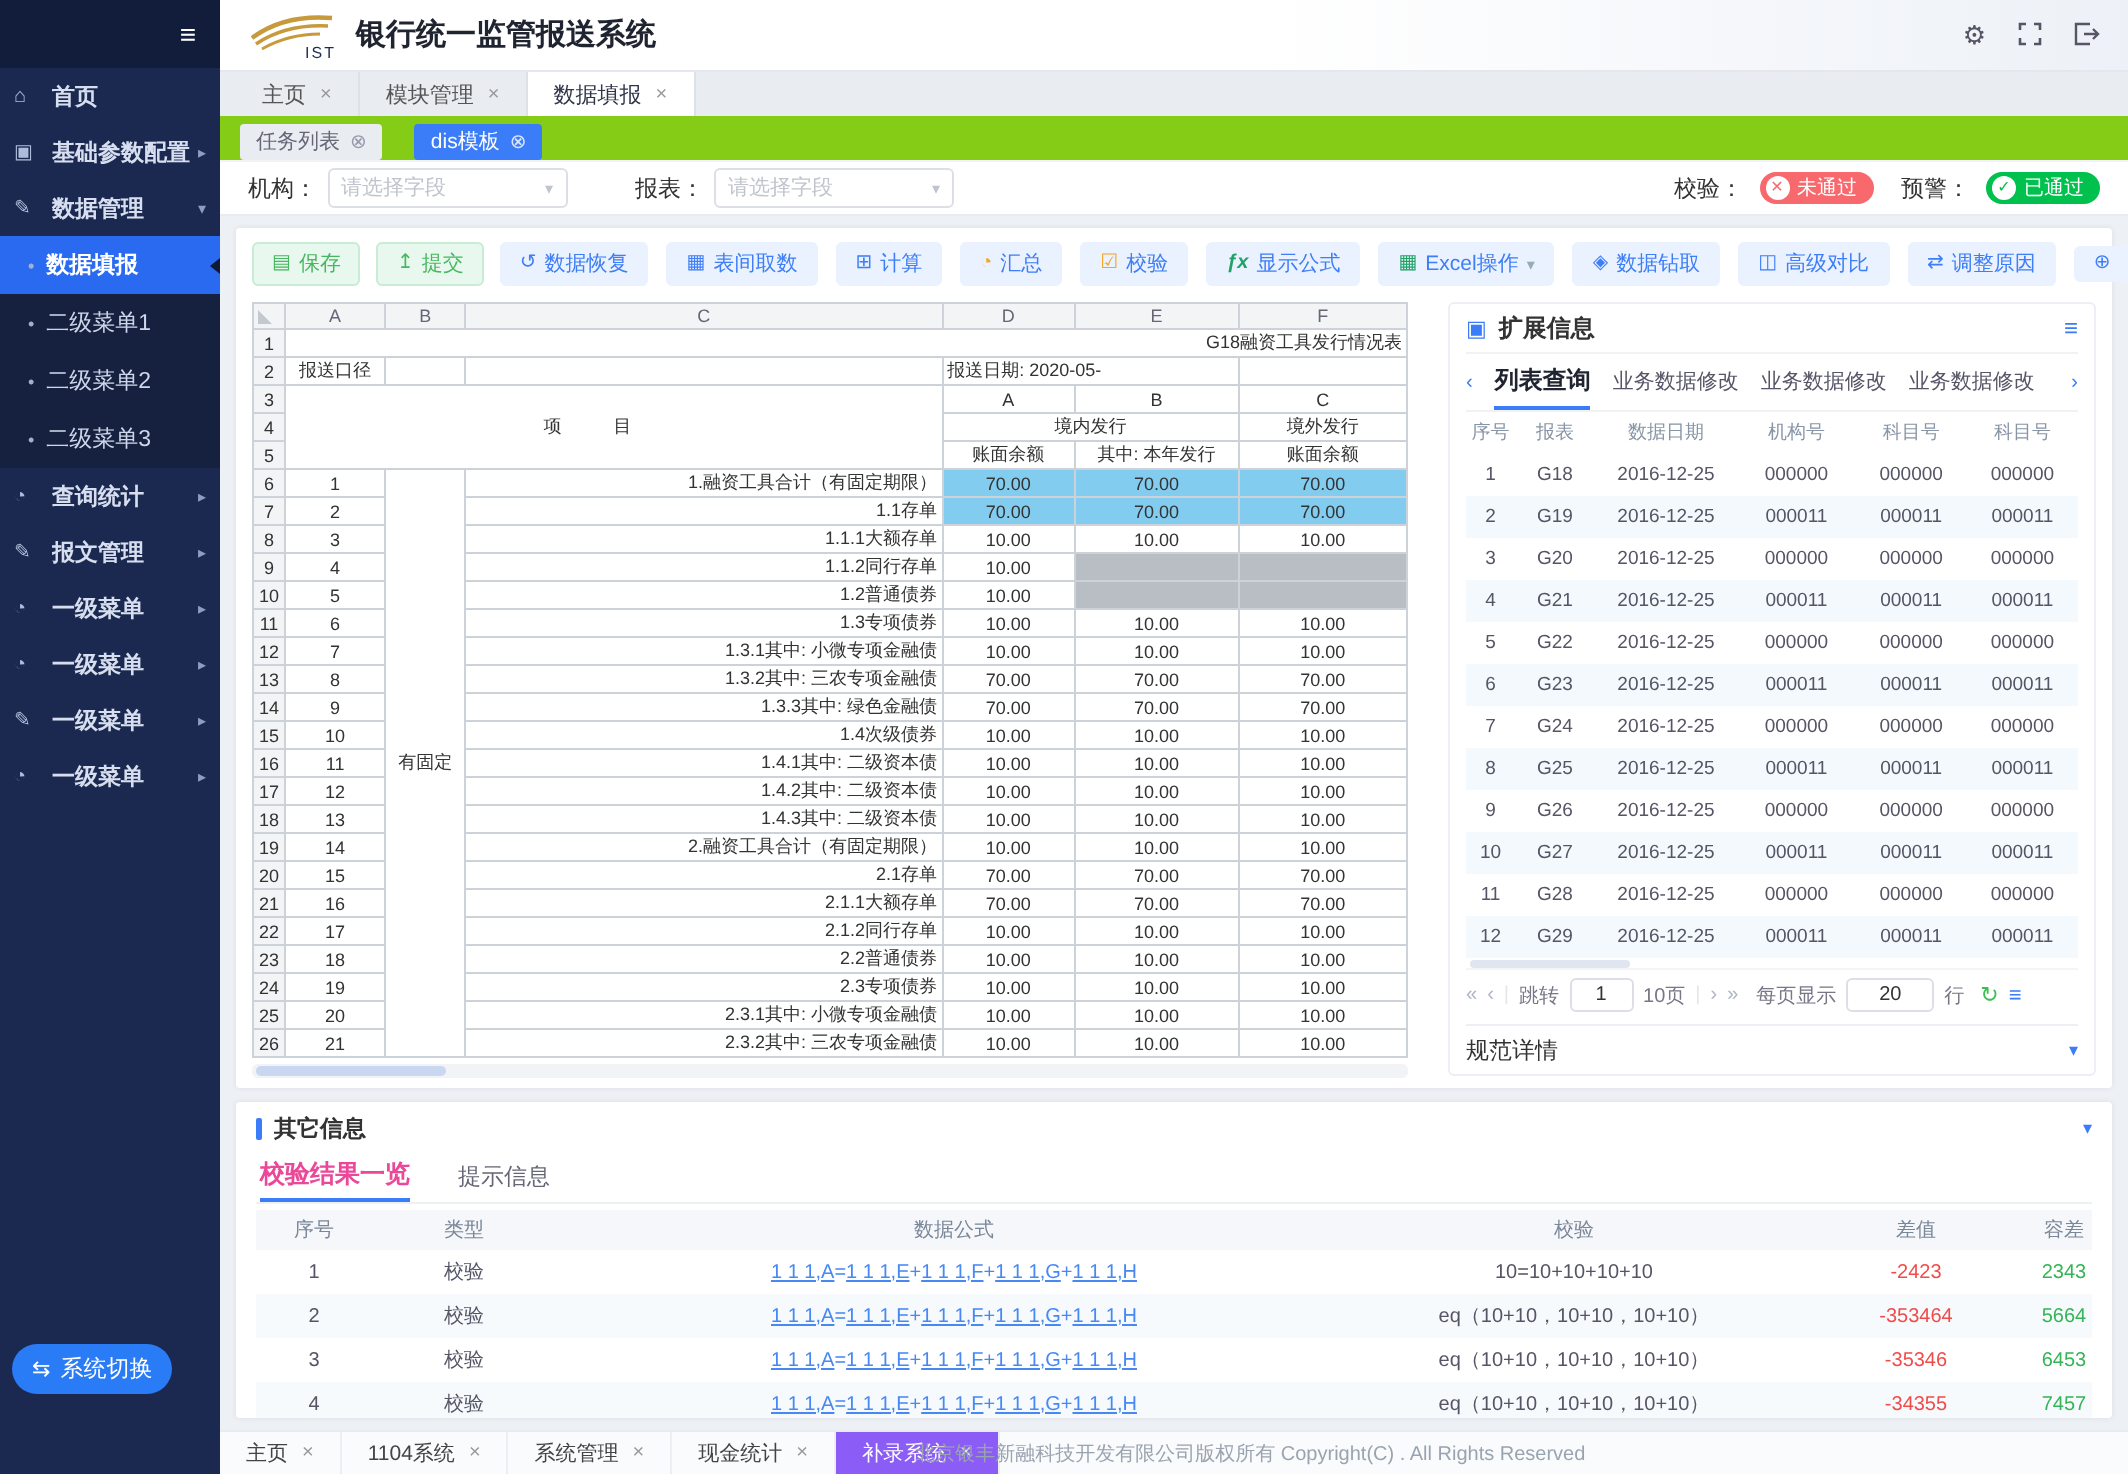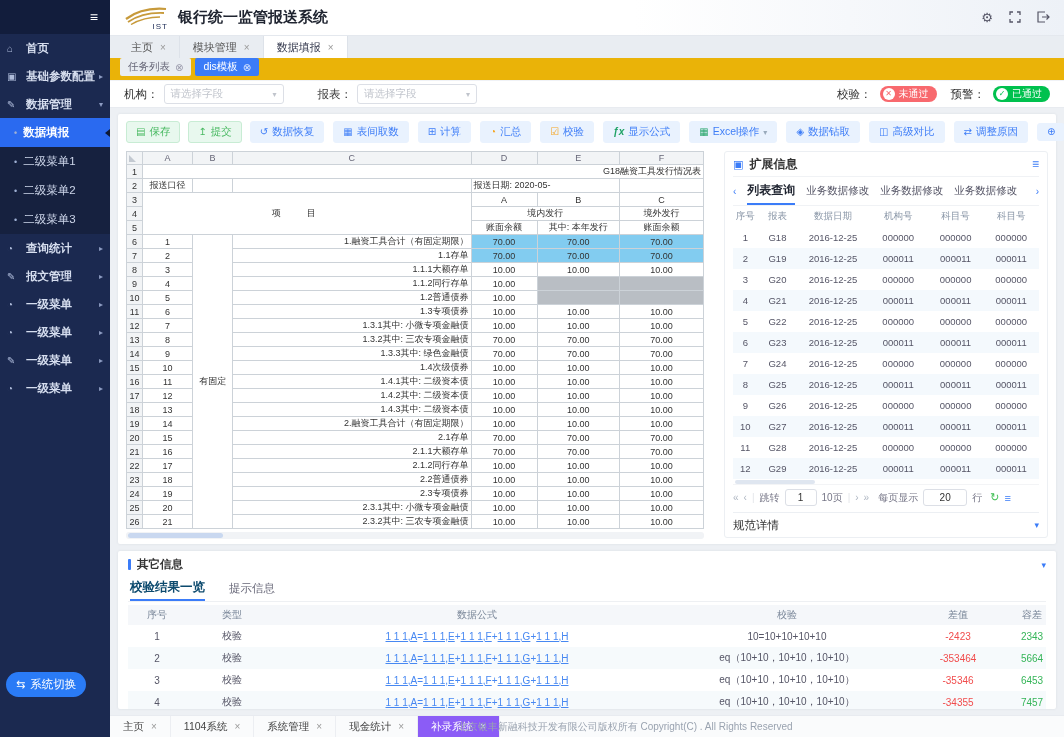--- a/index.html
+++ b/index.html
@@ -30,21 +30,21 @@
   .logo-ist{position:absolute;right:2px;bottom:0;font-size:8px;font-weight:normal;color:#1c2b55;letter-spacing:1px}
   .app-title{font-size:15px;font-weight:bold;color:#1f2430;margin-left:8px}
   .top-icons{margin-left:auto;display:flex;gap:16px;color:#556;align-items:center}
   .top-icons .ticon{cursor:pointer;font-size:13px;line-height:1}
 
   
   .tabrow{height:22px;background:#e9edf2;display:flex;align-items:stretch;padding-left:8px}
   .mtab{display:flex;align-items:center;gap:7px;padding:0 13px;font-size:11px;color:#555;cursor:pointer;border-right:1px solid #dde2e9}
   .mtab.active{background:#fff;color:#30354a}
   .mtab .x{color:#999;font-size:10px}
-  .chiprow{height:23px;background:#eab308;display:flex;align-items:flex-start;gap:4px;padding:0 10px;border-bottom:1px solid #f0f2f6}
+  .chiprow{height:23px;background:#84cc16;display:flex;align-items:flex-end;gap:16px;padding:0 10px;border-bottom:1px solid #f0f2f6}
   .chip{background:#e9edf2;color:#667;font-size:10.5px;padding:2px 8px;border-radius:2px;display:flex;gap:5px;align-items:center;cursor:pointer}
   .chip .cx{font-size:10px;color:#99a}
   .chip.active{background:#3b7cf8;color:#fff}
   .chip.active .cx{color:#dce7ff}
 
   
   .filterrow{height:27px;background:#fff;display:flex;align-items:center;padding:0 14px;border-bottom:1px solid #e8ebf0}
   .flabel{font-size:11.5px;color:#333;margin-right:5px}
   .fselect{width:120px;height:20px;border:1px solid #dcdfe6;border-radius:3px;display:flex;align-items:center;justify-content:space-between;padding:0 6px;font-size:10.5px;color:#c0c4cc;cursor:pointer;background:#fff}
   .fselect .fsarrow{font-size:8px;color:#c0c4cc}
@@ -121,21 +121,21 @@
   .spec{height:25px;border-top:1px solid #eceff3;display:flex;align-items:center;font-size:11.5px;color:#333;margin-top:auto;flex-shrink:0}
   .spec .caret{margin-left:auto;color:#3b7cf8;font-size:9px;cursor:pointer}
 
   
   .card2{flex:1;padding:3px 10px 4px;display:flex;flex-direction:column;overflow:hidden}
   .oi-head{height:21px;display:flex;align-items:center;font-size:11.5px;color:#333;font-weight:bold;flex-shrink:0}
   .oi-bar{width:3px;height:11px;background:#3b7cf8;margin-right:6px;border-radius:1px}
   .oi-caret{margin-left:auto;color:#3b7cf8;font-size:9px;cursor:pointer}
   .oi-tabs{height:27px;display:flex;gap:24px;align-items:center;border-bottom:1px solid #eef0f3;font-size:11.5px;color:#667;flex-shrink:0;padding-left:2px}
   .oi-tab{cursor:pointer;height:100%;display:flex;align-items:center}
-  .oi-tab.active{font-weight:bold;font-size:12.5px;color:#0c4a6e;border-bottom:2px solid #3b7cf8}
+  .oi-tab.active{font-weight:bold;font-size:12.5px;color:#ec4899;border-bottom:2px solid #3b7cf8}
   .vtable{width:100%;border-collapse:collapse;font-size:10px;color:#556;margin-top:3px}
   .vtable th{background:#f5f7fa;height:20px;font-weight:normal;color:#7a8799;text-align:center}
   .vtable td{height:22px;text-align:center}
   .vtable tbody tr:nth-child(even){background:#f6fafc}
   .flink{color:#4788f2;text-decoration:underline;cursor:pointer}
   .fop{color:#4788f2}
   .diff{color:#f14c4c}
   .tol{color:#35b558}
 
   

